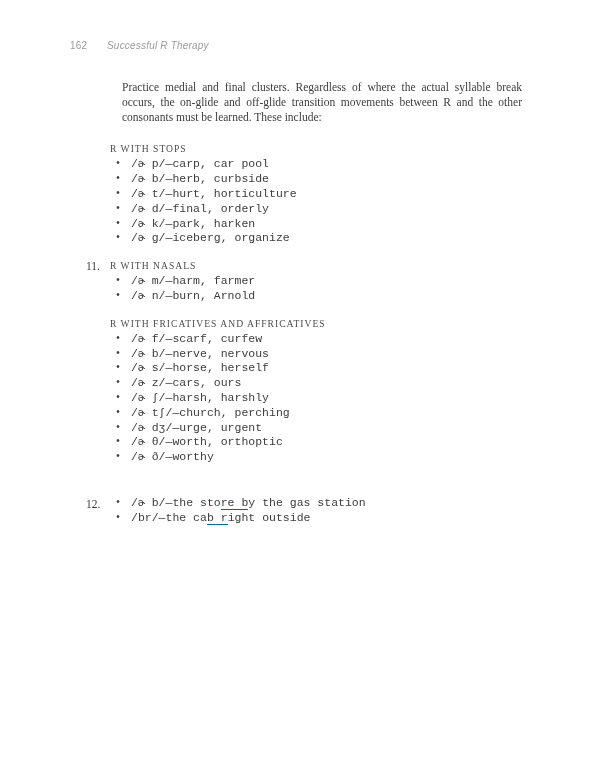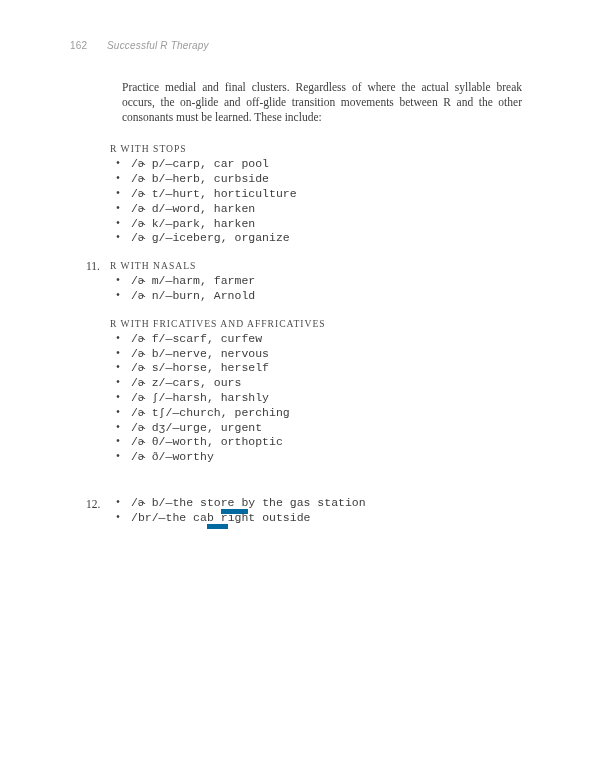--- a/index.html
+++ b/index.html
@@ -87,21 +87,21 @@
     font-size: 10px;
     color: #3d3d3d;
   }
   .item-12 {
     margin-top: 18px;
   }
   .item-12 ul.bullets {
     margin-top: 13px;
   }
   .u-part {
-    border-bottom: 5px solid #0369a1;
+    border-bottom: 1px solid #0369a1;
     padding-bottom: 0px;
   }
 </style>
 </head>
 <body>
 
 <div class="page">
 
   <header class="running-header">
     <span class="page-num">162</span>
@@ -114,21 +114,21 @@
       <span class="item-num">11.</span>
       <div class="item-body">
         <p class="para">Practice medial and final clusters. Regardless of where the actual syllable break occurs, the on-glide and off-glide transition movements between R and the other consonants must be learned. These include:</p>
 
         <div class="phoneme-section">
           <h3 class="sec-heading">R WITH STOPS</h3>
           <ul class="bullets">
             <li>/ɚ p/—carp, car pool</li>
             <li>/ɚ b/—herb, curbside</li>
             <li>/ɚ t/—hurt, horticulture</li>
-            <li>/ɚ d/—word, harken</li>
+            <li>/ɚ d/—final, orderly</li>
             <li>/ɚ k/—park, harken</li>
             <li>/ɚ g/—iceberg, organize</li>
           </ul>
         </div>
 
         <div class="phoneme-section">
           <h3 class="sec-heading">R WITH NASALS</h3>
           <ul class="bullets">
             <li>/ɚ m/—harm, farmer</li>
             <li>/ɚ n/—burn, Arnold</li>

